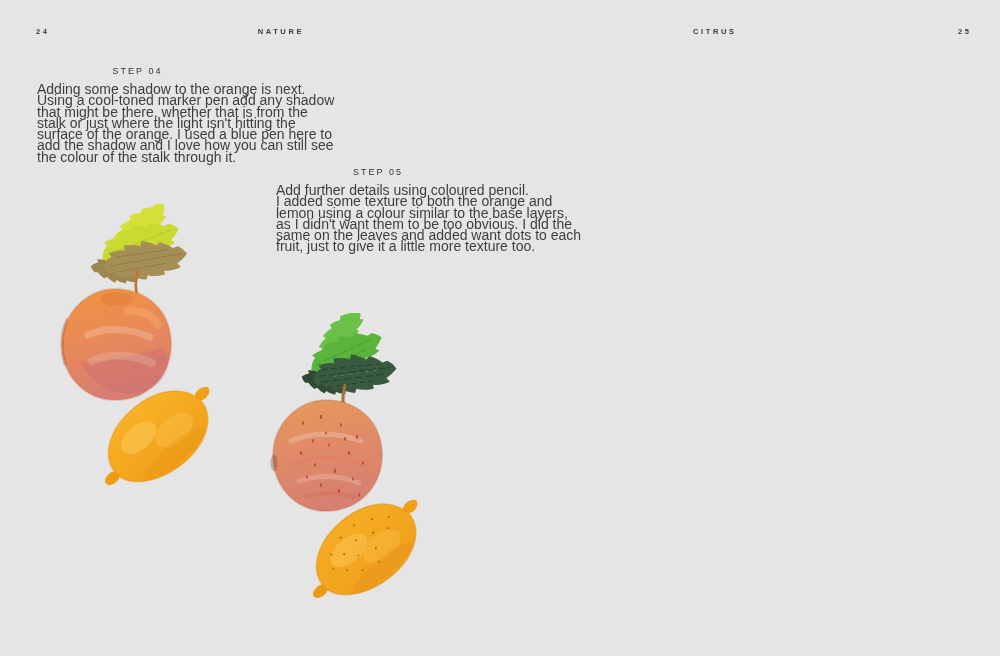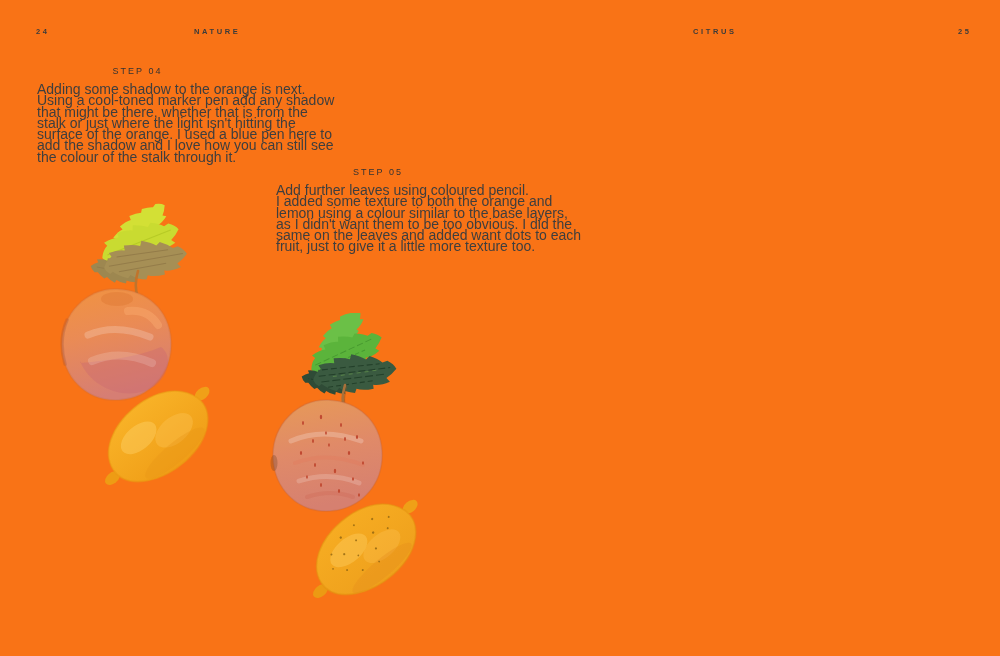--- a/index.html
+++ b/index.html
@@ -1,25 +1,25 @@
 <!DOCTYPE html>
 <html><head>
 <meta charset="utf-8">
 <style>
   html,body{margin:0;padding:0;background:#ffffff;}
   .spread{
-    position:relative;width:1000px;height:656px;background:#f97316;
+    position:relative;width:1000px;height:656px;background:#e5e5e5;
     overflow:hidden;font-family:"Liberation Sans",sans-serif;color:#3e3e3e;
   }
   .runhead{
     position:absolute;top:27px;font-size:7.5px;font-weight:700;
     letter-spacing:2.6px;color:#3b3b3b;
   }
   .pageno-left{left:36px;}
-  .head-left{left:194px;width:110px;text-align:left;}
+  .head-left{left:194px;width:110px;text-align:right;}
   .head-right{left:693px;width:110px;text-align:left;}
   .pageno-right{left:958px;}
   .step{position:absolute;}
   .step-04{left:37px;top:66px;width:201px;}
   .step-05{left:248px;top:167px;width:204px;margin-left:28px;}
   .step-heading{
     margin:0 0 8px 0;text-align:center;font-size:9px;font-weight:400;
     letter-spacing:2px;color:#333333;
   }
   .step-body{font-size:14px;line-height:11.3px;color:#3e3e3e;}
@@ -47,21 +47,21 @@
         <div class="text-line">stalk or just where the light isn't hitting the</div>
         <div class="text-line">surface of the orange. I used a blue pen here to</div>
         <div class="text-line">add the shadow and I love how you can still see</div>
         <div class="text-line">the colour of the stalk through it.</div>
       </div>
   </section>
 
   <section class="step step-05">
     <h2 class="step-heading">STEP 05</h2>
     <div class="step-body">
-        <div class="text-line">Add further leaves using coloured pencil.</div>
+        <div class="text-line">Add further details using coloured pencil.</div>
         <div class="text-line">I added some texture to both the orange and</div>
         <div class="text-line">lemon using a colour similar to the base layers,</div>
         <div class="text-line">as I didn't want them to be too obvious. I did the</div>
         <div class="text-line">same on the leaves and added want dots to each</div>
         <div class="text-line">fruit, just to give it a little more texture too.</div>
       </div>
   </section>
 
   <svg class="defs-holder" aria-hidden="true">
     <defs>

